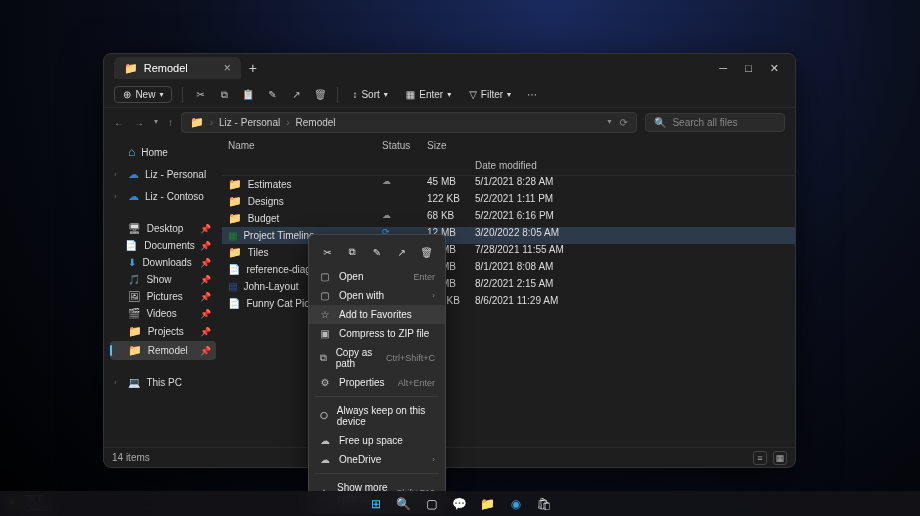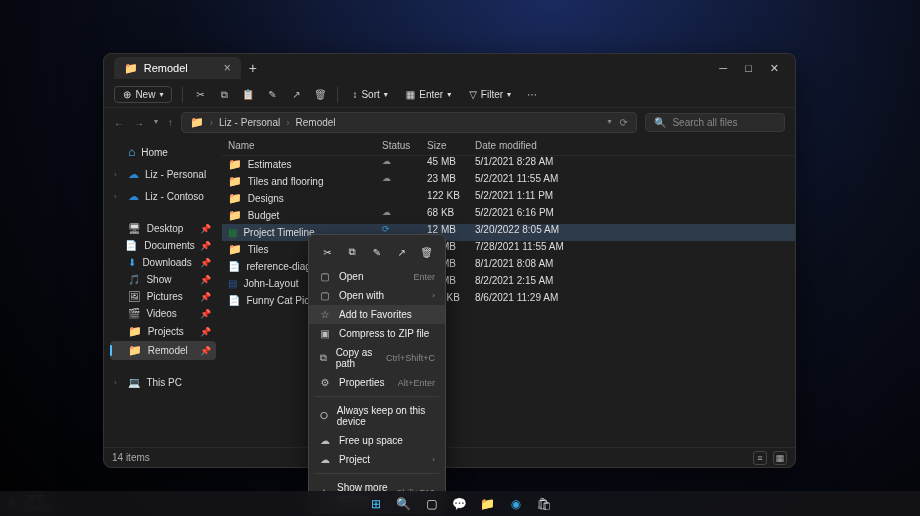--- a/index.html
+++ b/index.html
@@ -29,21 +29,21 @@
   .side-item .chev { color: #666; width: 8px; font-size: 8px; }
   .side-item .pin { margin-left: auto; color: #666; font-size: 9px; }
   .side-item.selected { background: #3a3a3a; }
   .side-item.selected::before { content:""; position:absolute; left:0; top:4px; bottom:4px; width:2px; background:#4cc2ff; border-radius:2px;}
   .side-gap { height: 8px; }
   .filelist { flex: 1; display: flex; flex-direction: column; }
   .cols { display: flex; padding: 4px 0; font-size: 10px; color: #bbb; border-bottom: 1px solid #2a2a2a; }
   .col-name { width: 160px; padding-left: 6px; }
   .col-status { width: 45px; }
   .col-size { width: 48px; }
-  .col-date { flex: 1; }
+  .col-date { flex: 1; margin-top: 20px; }
   .row { display: flex; height: 17px; font-size: 10px; color: #ddd; padding: 0; }
   .row.selected { background: #2d3a4a; }
   .row .c-name { width: 160px; padding-left: 6px; display: flex; align-items: center; gap: 6px; overflow: hidden; white-space: nowrap; }
   .row .c-status { width: 45px; color: #888; font-size: 9px; }
   .row .c-size { width: 48px; }
   .row .c-date { flex: 1; }
   .statusbar { height: 20px; border-top: 1px solid #2a2a2a; display: flex; align-items: center; padding: 0 8px; font-size: 10px; color: #aaa; gap: 32px; }
   .view-toggles { margin-left: auto; display: flex; gap: 6px; }
   .view-toggles span { border: 1px solid #444; width: 14px; height: 14px; display: flex; align-items: center; justify-content: center; border-radius: 3px; font-size: 9px; cursor: pointer; }
   
@@ -242,29 +242,20 @@
               <span class="i-folder-y"></span>
               <span>Estimates</span>
             </div>
             <div class="c-status"><span class="cloud"></span></div>
             <div class="c-size">45 MB</div>
             <div class="c-date">5/1/2021 8:28 AM</div>
           </div>
           <div class="row">
             <div class="c-name">
               <span class="i-folder-y"></span>
-              <span>Tiles and flooring</span>
-            </div>
-            <div class="c-status"><span class="cloud"></span></div>
-            <div class="c-size">23 MB</div>
-            <div class="c-date">5/2/2021 11:55 AM</div>
-          </div>
-          <div class="row">
-            <div class="c-name">
-              <span class="i-folder-y"></span>
               <span>Designs</span>
             </div>
             <div class="c-status"></div>
             <div class="c-size">122 KB</div>
             <div class="c-date">5/2/2021 1:11 PM</div>
           </div>
           <div class="row">
             <div class="c-name">
               <span class="i-folder-y"></span>
               <span>Budget</span>
@@ -371,21 +362,21 @@
   <div class="item">
       <span class="ico">⭘</span>
       <span>Always keep on this device</span>
     </div>
   <div class="item">
       <span class="ico">☁</span>
       <span>Free up space</span>
     </div>
   <div class="item">
       <span class="ico">☁</span>
-      <span>Project</span>
+      <span>OneDrive</span>
       <span class="sub">›</span>
     </div>
   <div class="divider"></div>
   <div class="item">
       <span class="ico">⋮</span>
       <span>Show more options</span>
       <span class="hint">Shift+F10</span>
     </div>
 </div>
 

